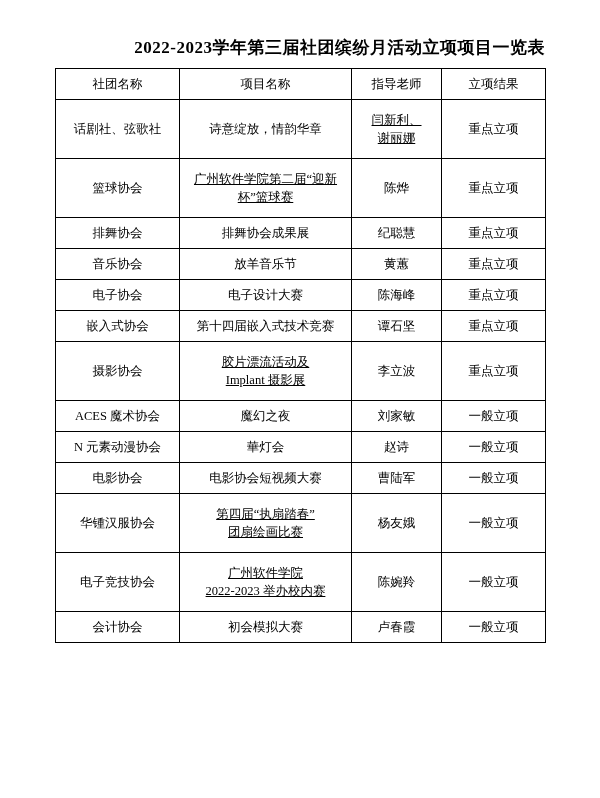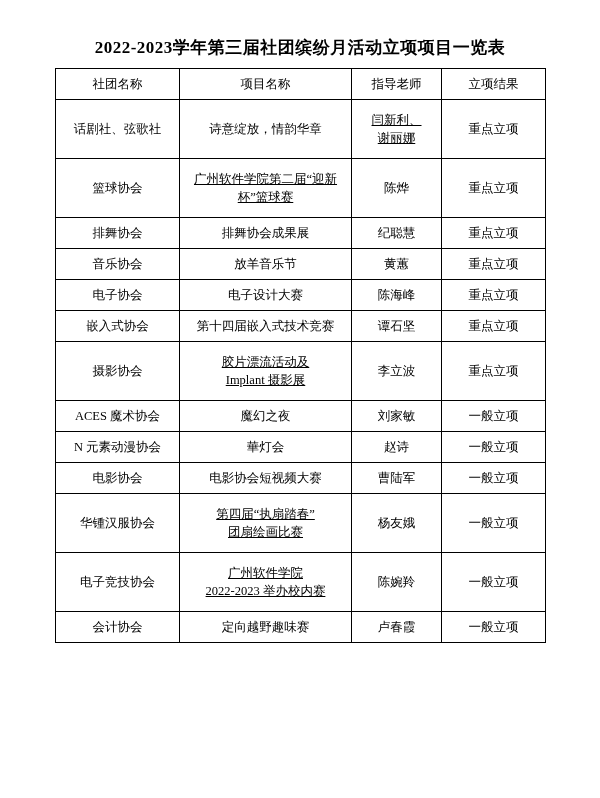--- a/index.html
+++ b/index.html
@@ -15,21 +15,21 @@
     overflow: hidden;
   }
   .page {
     width: 600px;
     height: 798px;
     position: relative;
     box-sizing: border-box;
     padding: 38px 55px 0 55px;
   }
   .doc-title {
-    text-align: center;
+    text-align: right;
     font-size: 17px;
     font-weight: bold;
     letter-spacing: 0.5px;
     margin: 0 0 10px 0;
     line-height: 1.2;
     white-space: nowrap;
   }
   table.main-table {
     border-collapse: collapse;
     width: 490px;
@@ -164,20 +164,20 @@
           <td>电子竞技协会</td>
           <td class="cell-lines">
             <span>广州软件学院</span>
             <span>2022-2023 举办校内赛</span>
           </td>
           <td>陈婉羚</td>
           <td>一般立项</td>
         </tr>
         <tr>
           <td>会计协会</td>
-          <td>定向越野趣味赛</td>
+          <td>初会模拟大赛</td>
           <td>卢春霞</td>
           <td>一般立项</td>
         </tr>
       </tbody>
   </table>
 
 </div>
 
 </body></html>

